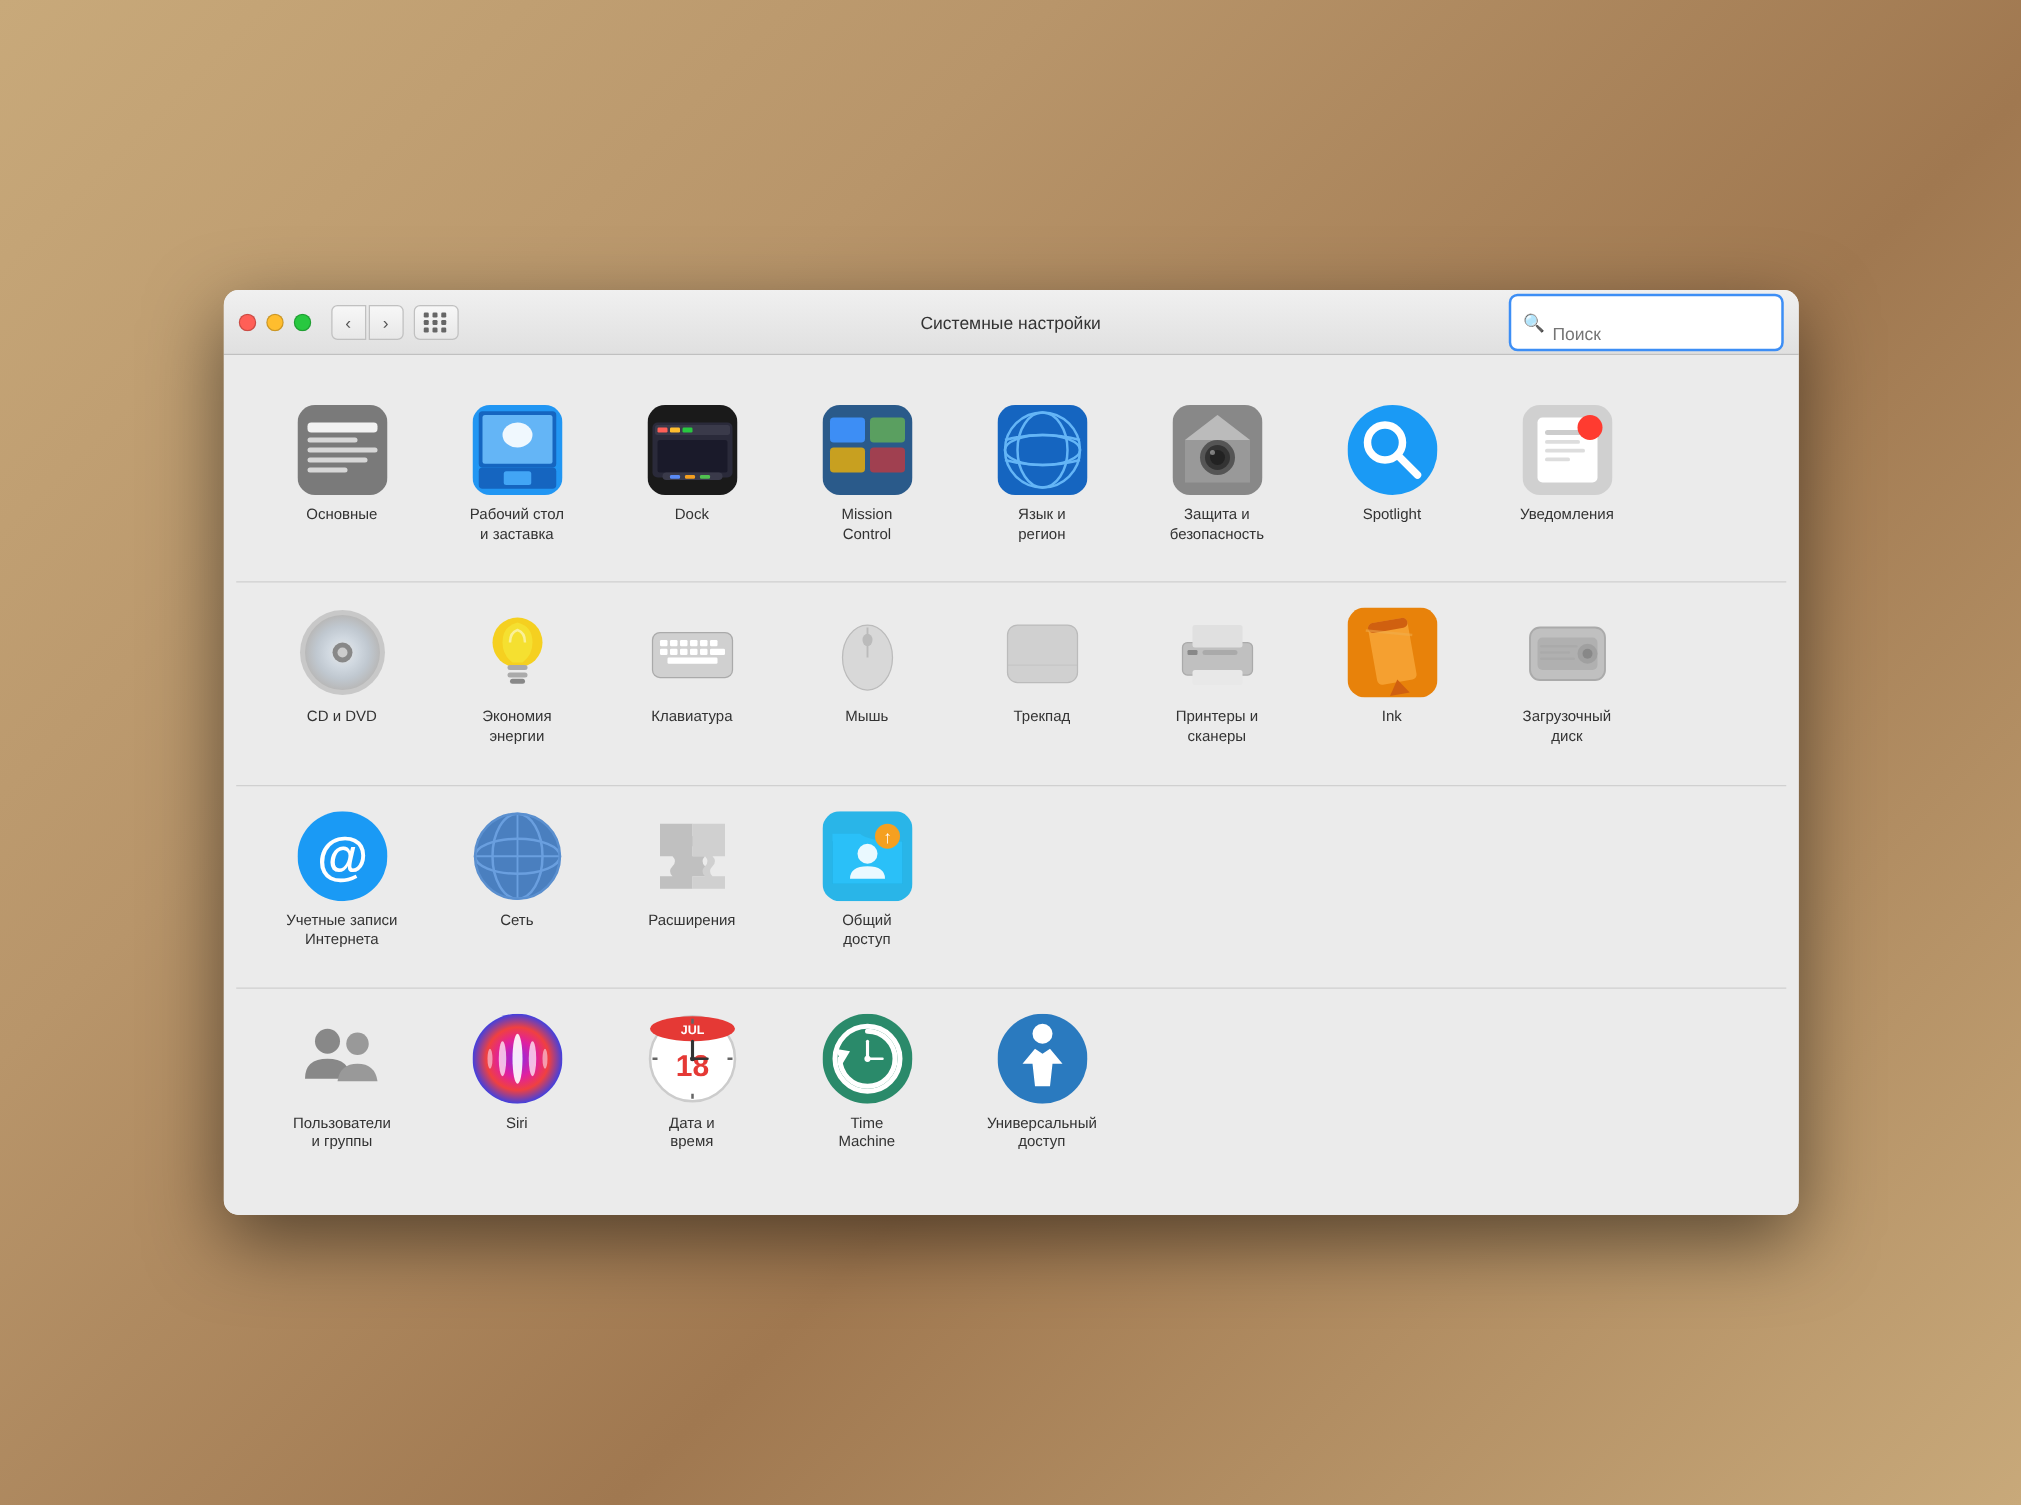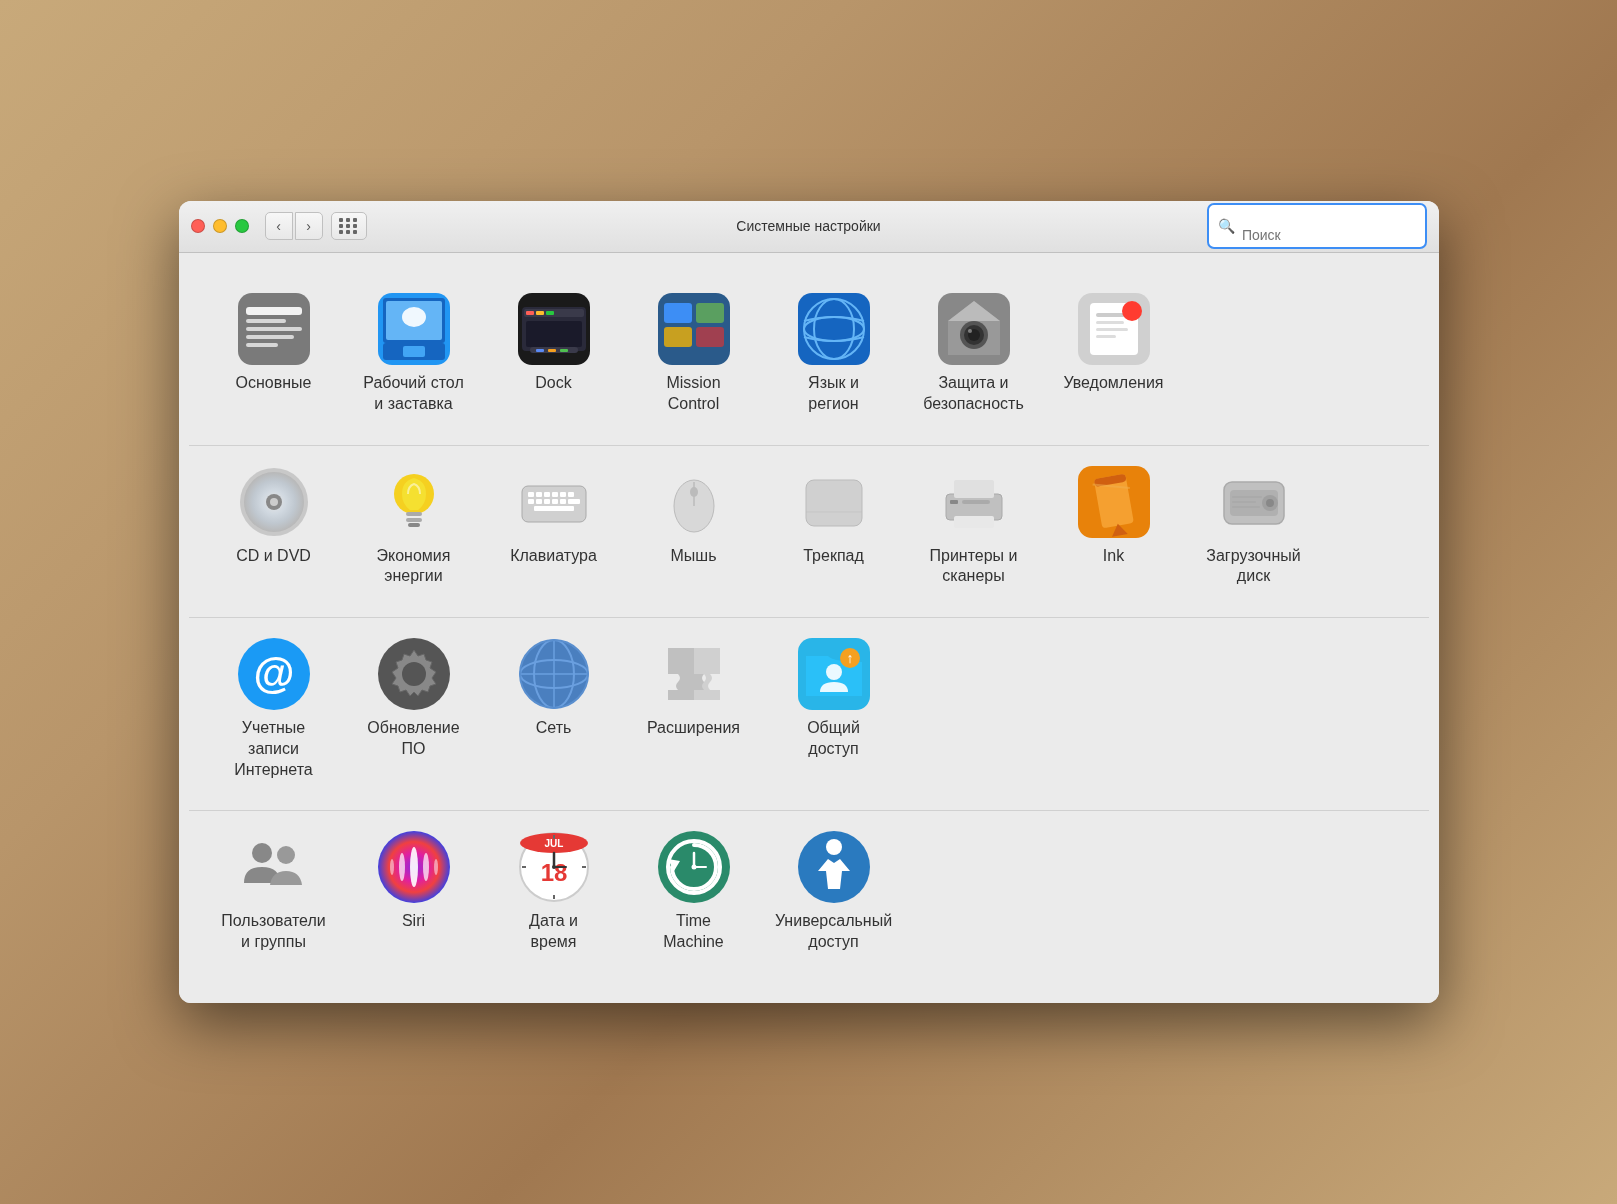--- a/index.html
+++ b/index.html
@@ -143,21 +143,21 @@
     .icon-img {
       width: 72px;
       height: 72px;
       margin-bottom: 8px;
       display: flex;
       align-items: center;
       justify-content: center;
       position: relative;
     }
     .icon-label {
-      font-size: 16px;
+      font-size: 12px;
       color: #333;
       text-align: center;
       line-height: 1.3;
     }
   </style>
 </head>
 <body>
 
 <div class="window">
   <div class="titlebar">
@@ -282,20 +282,31 @@
 
               <circle cx="36" cy="42" r="14" fill="#555"></circle>
               <circle cx="36" cy="42" r="10" fill="#333"></circle>
               <circle cx="36" cy="42" r="6" fill="#222"></circle>
               <circle cx="32" cy="38" r="2" fill="white" opacity="0.4"></circle>
             </svg>
           </div>
           <div class="icon-label">Защита и<br>безопасность</div>
         </div>
 
+        <div class="icon-item">
+          <div class="icon-img">
+            <svg width="72" height="72" viewBox="0 0 72 72">
+              <circle cx="36" cy="36" r="36" fill="#1a9af5"></circle>
+
+              <circle cx="30" cy="30" r="14" fill="none" stroke="white" stroke-width="6"></circle>
+              <line x1="40" y1="40" x2="56" y2="56" stroke="white" stroke-width="6" stroke-linecap="round"></line>
+            </svg>
+          </div>
+          <div class="icon-label">Spotlight</div>
+        </div>
 
         <div class="icon-item">
           <div class="icon-img">
             <svg width="72" height="72" viewBox="0 0 72 72">
               <rect width="72" height="72" rx="14" fill="#d0d0d0"></rect>
 
               <rect x="12" y="10" width="48" height="52" rx="4" fill="white"></rect>
               <rect x="18" y="20" width="36" height="4" rx="2" fill="#ccc"></rect>
               <rect x="18" y="28" width="28" height="3" rx="1.5" fill="#ddd"></rect>
               <rect x="18" y="35" width="32" height="3" rx="1.5" fill="#ddd"></rect>
@@ -461,33 +472,20 @@
           <div class="icon-img">
             <svg width="72" height="72" viewBox="0 0 72 72">
               <circle cx="36" cy="36" r="36" fill="#1a9af5"></circle>
 
               <text x="36" y="50" text-anchor="middle" font-size="42" fill="white" font-weight="bold" font-family="sans-serif">@</text>
             </svg>
           </div>
           <div class="icon-label">Учетные записи<br>Интернета</div>
         </div>
 
-        <div class="icon-item">
-          <div class="icon-img">
-            <svg width="72" height="72" viewBox="0 0 72 72">
-              <circle cx="36" cy="36" r="36" fill="#555"></circle>
-
-              <path d="M36,12 L40,18 L46,16 L48,22 L54,24 L52,30 L58,34 L54,40 L58,46 L52,48 L50,54 L44,52 L40,58 L36,54 L32,58 L28,52 L22,54 L20,48 L14,46 L18,40 L14,34 L20,30 L18,24 L24,22 L26,16 L32,18 Z" fill="#888"></path>
-              <circle cx="36" cy="36" r="12" fill="#555"></circle>
-
-              <path d="M36,12 L40,18 L46,16 L48,22 L54,24 L52,30 L58,34 L54,40 L58,46 L52,48 L50,54 L44,52 L40,58 L36,54 L32,58 L28,52 L22,54 L20,48 L14,46 L18,40 L14,34 L20,30 L18,24 L24,22 L26,16 L32,18 Z" fill="none" stroke="#666" stroke-width="1"></path>
-            </svg>
-          </div>
-          <div class="icon-label">Обновление<br>ПО</div>
-        </div>
 
         <div class="icon-item">
           <div class="icon-img">
             <svg width="72" height="72" viewBox="0 0 72 72">
 
               <circle cx="36" cy="36" r="34" fill="#4a7fbf"></circle>
               <ellipse cx="36" cy="36" rx="20" ry="34" fill="none" stroke="#6a9fdf" stroke-width="2"></ellipse>
               <ellipse cx="36" cy="36" rx="34" ry="14" fill="none" stroke="#6a9fdf" stroke-width="2"></ellipse>
               <line x1="2" y1="36" x2="70" y2="36" stroke="#6a9fdf" stroke-width="1.5"></line>
               <line x1="36" y1="2" x2="36" y2="70" stroke="#6a9fdf" stroke-width="1.5"></line>

